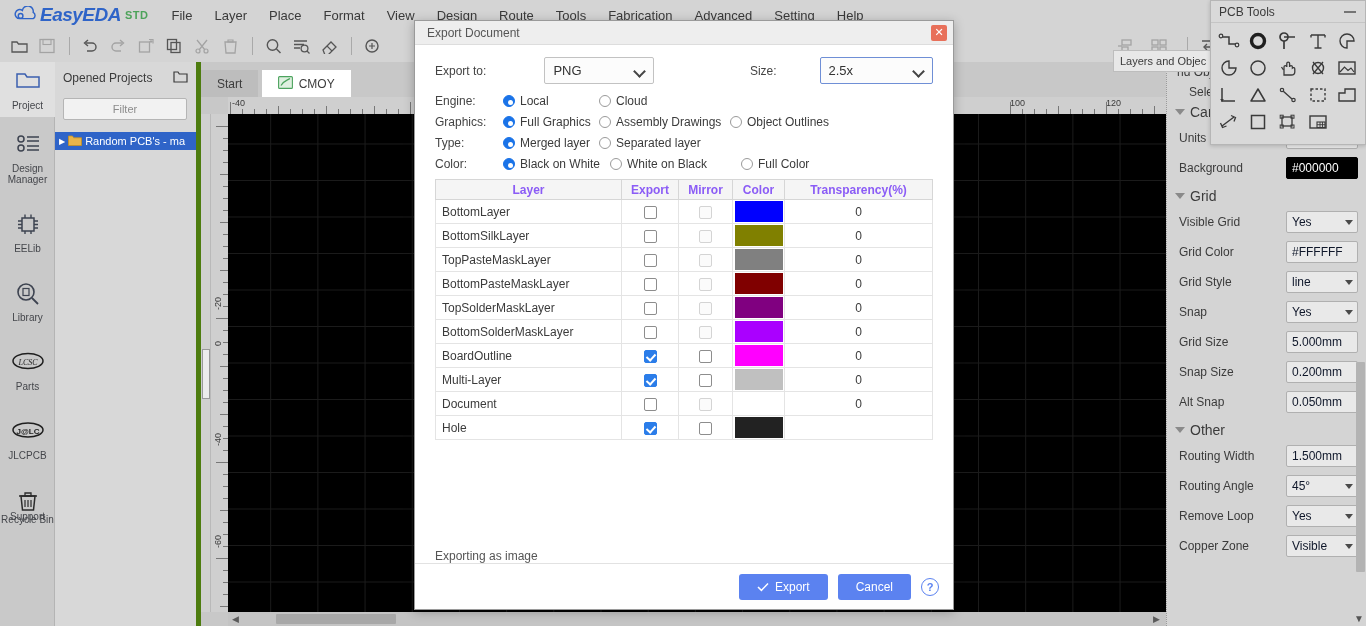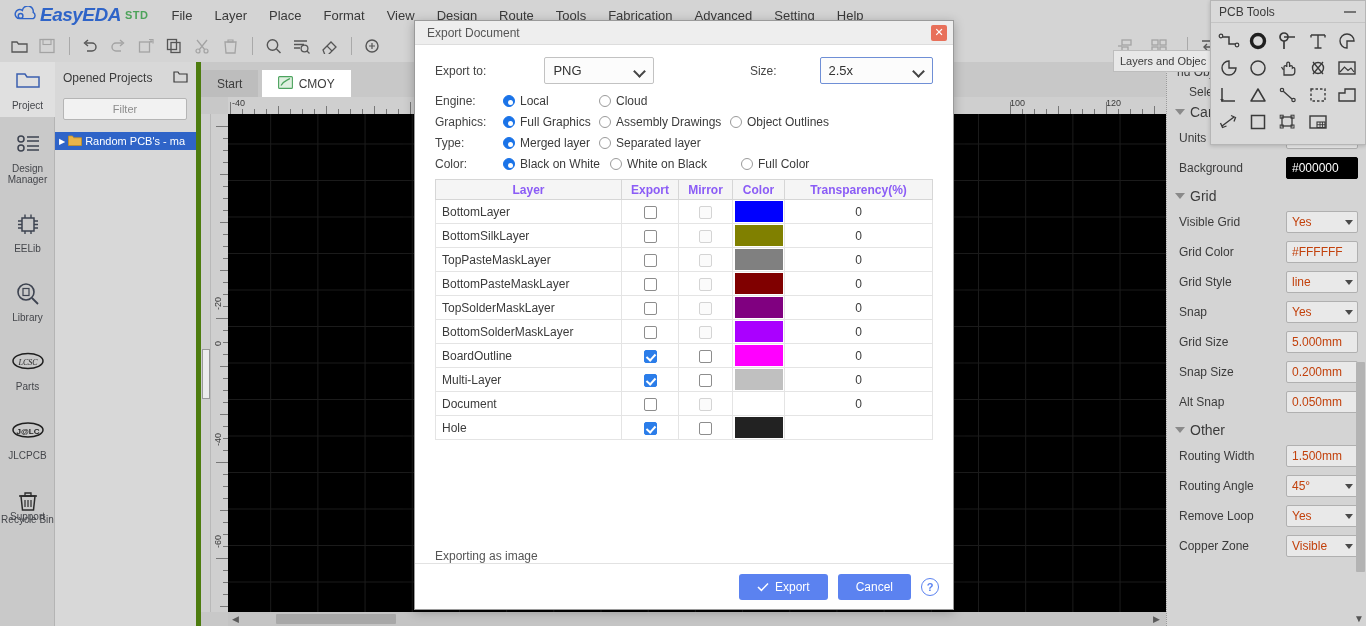--- a/index.html
+++ b/index.html
@@ -147,21 +147,21 @@
     width:0;height:0;border-left:5px solid transparent;border-right:5px solid transparent;
     border-top:6px solid #8a8a8a;
   }
   .rp-row {
     display:flex; align-items:center; justify-content:space-between;
     padding:3px 8px 3px 12px; height:30px;
   }
   .rp-lbl { font-size:12px; color:#3b3b3b; }
   .rp-ctl {
     width:72px; height:22px; border:1px solid #b0b0b0; background:#e9e9e9;
-    font-size:12px; color:#c2410c; display:flex; align-items:center;
+    font-size:12px; color:#0f172a; display:flex; align-items:center;
     padding:0 5px; border-radius:2px; position:relative; overflow:hidden;
     white-space:nowrap;
   }
   .rp-ctl.sel { padding-right:18px; }
   .rp-ctl.dark { background:#000; color:#fff; border-color:#000; }
   .chev {
     position:absolute; right:4px; top:50%; margin-top:-2px;
     width:0;height:0;border-left:4px solid transparent;border-right:4px solid transparent;
     border-top:5px solid #4a4a4a;
   }

